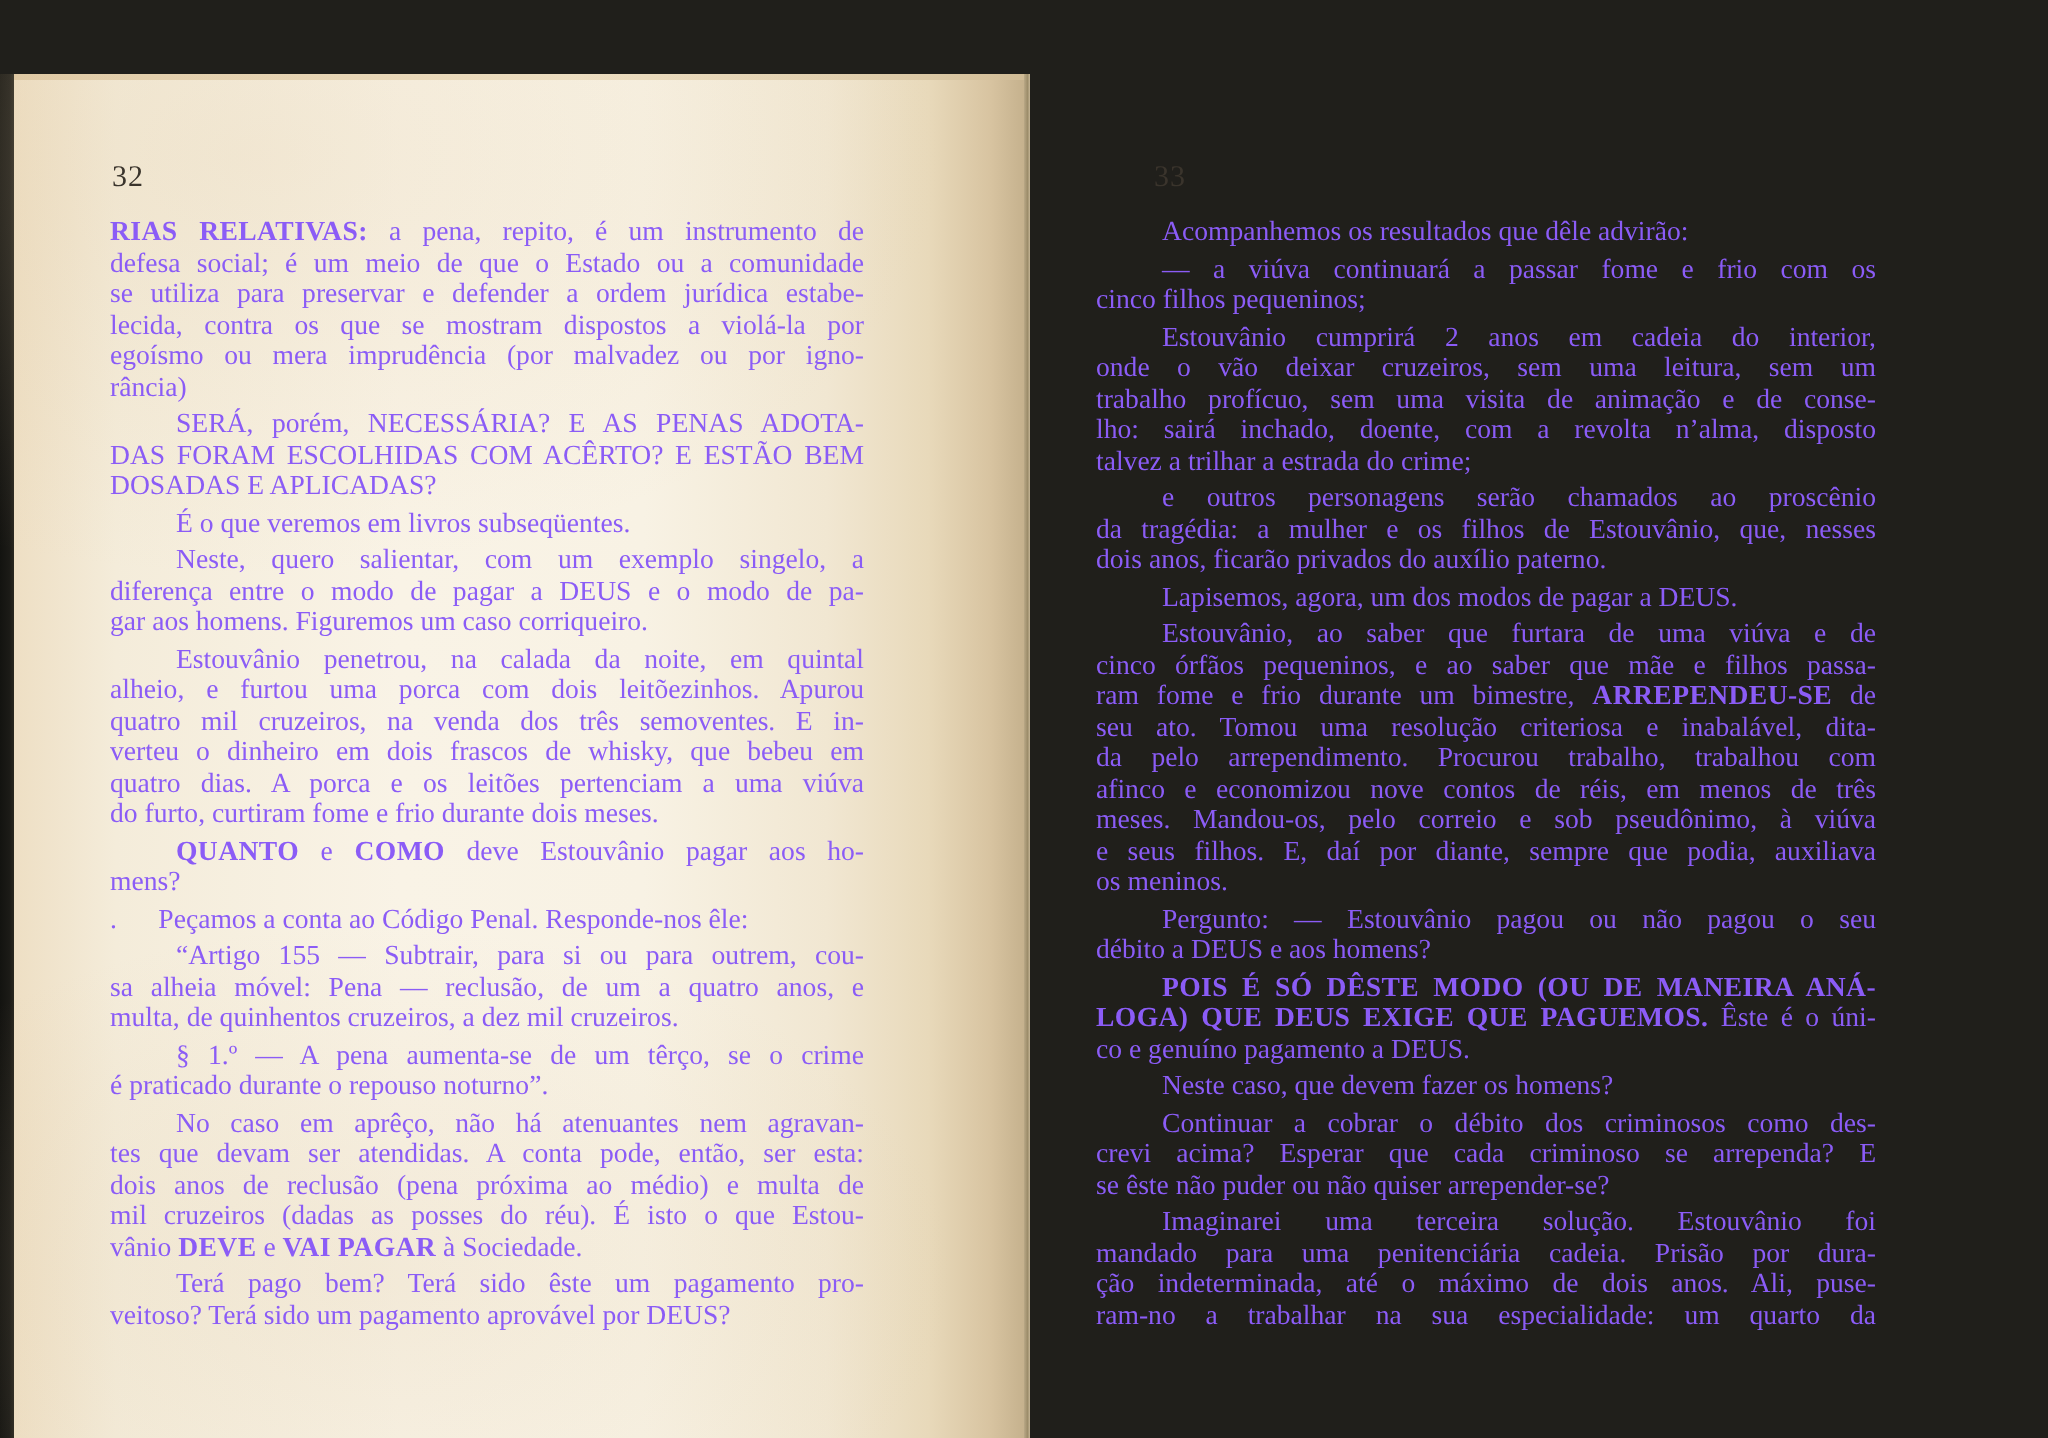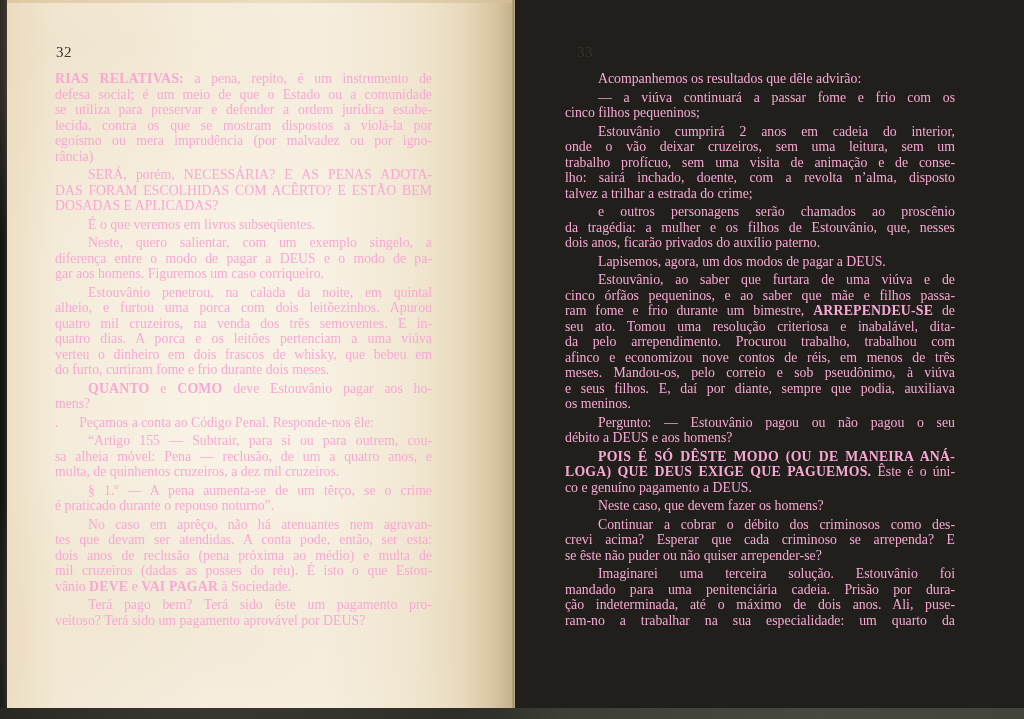--- a/index.html
+++ b/index.html
@@ -1,21 +1,21 @@
 <!DOCTYPE html>
 <html><head>
 <meta charset="utf-8">
 <style>
   html,body{margin:0;padding:0;}
   body{
     width:1024px;height:719px;position:relative;overflow:hidden;
     background:#201f1b;
     font-family:"Liberation Serif","DejaVu Serif",serif;
   }
-  .scan{position:absolute;inset:0;}
+  .scan{position:absolute;inset:0;margin-top:37px;}
   .page{position:absolute;top:0;height:708px;}
   .page-left{
     left:7px;width:508px;
     background:linear-gradient(to right,
       #eedfc4 0%, #f4ecda 10%, #f9f3e6 38%, #f8f2e4 62%,
       #f1e7d2 80%, #e8d9ba 90%, #d8c4a1 96%, #c2ae8a 100%);
     box-shadow:inset 0 3px 4px -2px #cdb astray;
   }
   .page-left::before{
     content:"";position:absolute;left:0;top:0;right:0;height:3px;
@@ -41,23 +41,23 @@
   .left-edge{
     position:absolute;left:0;top:0;width:7px;height:719px;
     background:linear-gradient(to right,#131310,#1c1b17 70%,#2a2820);
   }
   .pagenum{
     position:absolute;top:44px;font-size:15px;color:#3a342c;
     letter-spacing:.5px;
   }
   .pagenum-left{left:56px;}
   .pagenum-right{left:577px;width:389px;text-align:left;}
-  .text-col{position:absolute;top:71px;color:#f9a8d4;}
+  .text-col{position:absolute;top:71px;color:#8b5cf6;}
   .text-col-left{left:55px;width:377px;}
-  .text-col-right{left:565px;width:390px;}
+  .text-col-right{left:548px;width:390px;}
   .para{margin:0 0 3px 0;}
   .line{
     font-size:13.8px;line-height:15.5px;
     text-align:justify;text-align-last:justify;
     white-space:normal;
     text-rendering:optimizeLegibility;
   }
   .line.first{text-indent:33px;}
   .line.last{text-align-last:left;}
   .line b{font-weight:bold;letter-spacing:.2px;}
@@ -102,22 +102,22 @@
       </div>
       <div class="para">
         <div class="line first">Neste, quero salientar, com um exemplo singelo, a</div>
         <div class="line">diferença entre o modo de pagar a DEUS e o modo de pa-</div>
         <div class="line last">gar aos homens. Figuremos um caso corriqueiro.</div>
       </div>
       <div class="para">
         <div class="line first">Estouvânio penetrou, na calada da noite, em quintal</div>
         <div class="line">alheio, e furtou uma porca com dois leitõezinhos. Apurou</div>
         <div class="line">quatro mil cruzeiros, na venda dos três semoventes. E in-</div>
+        <div class="line">verteu o dinheiro em dois frascos de whisky, que bebeu em</div>
         <div class="line">quatro dias. A porca e os leitões pertenciam a uma viúva</div>
-        <div class="line">verteu o dinheiro em dois frascos de whisky, que bebeu em</div>
         <div class="line last">do furto, curtiram fome e frio durante dois meses.</div>
       </div>
       <div class="para">
         <div class="line first"><b>QUANTO</b> e <b>COMO</b> deve Estouvânio pagar aos ho-</div>
         <div class="line last">mens?</div>
       </div>
       <div class="para">
         <div class="line last">.  Peçamos a conta ao Código Penal. Responde-nos êle:</div>
       </div>
       <div class="para">

